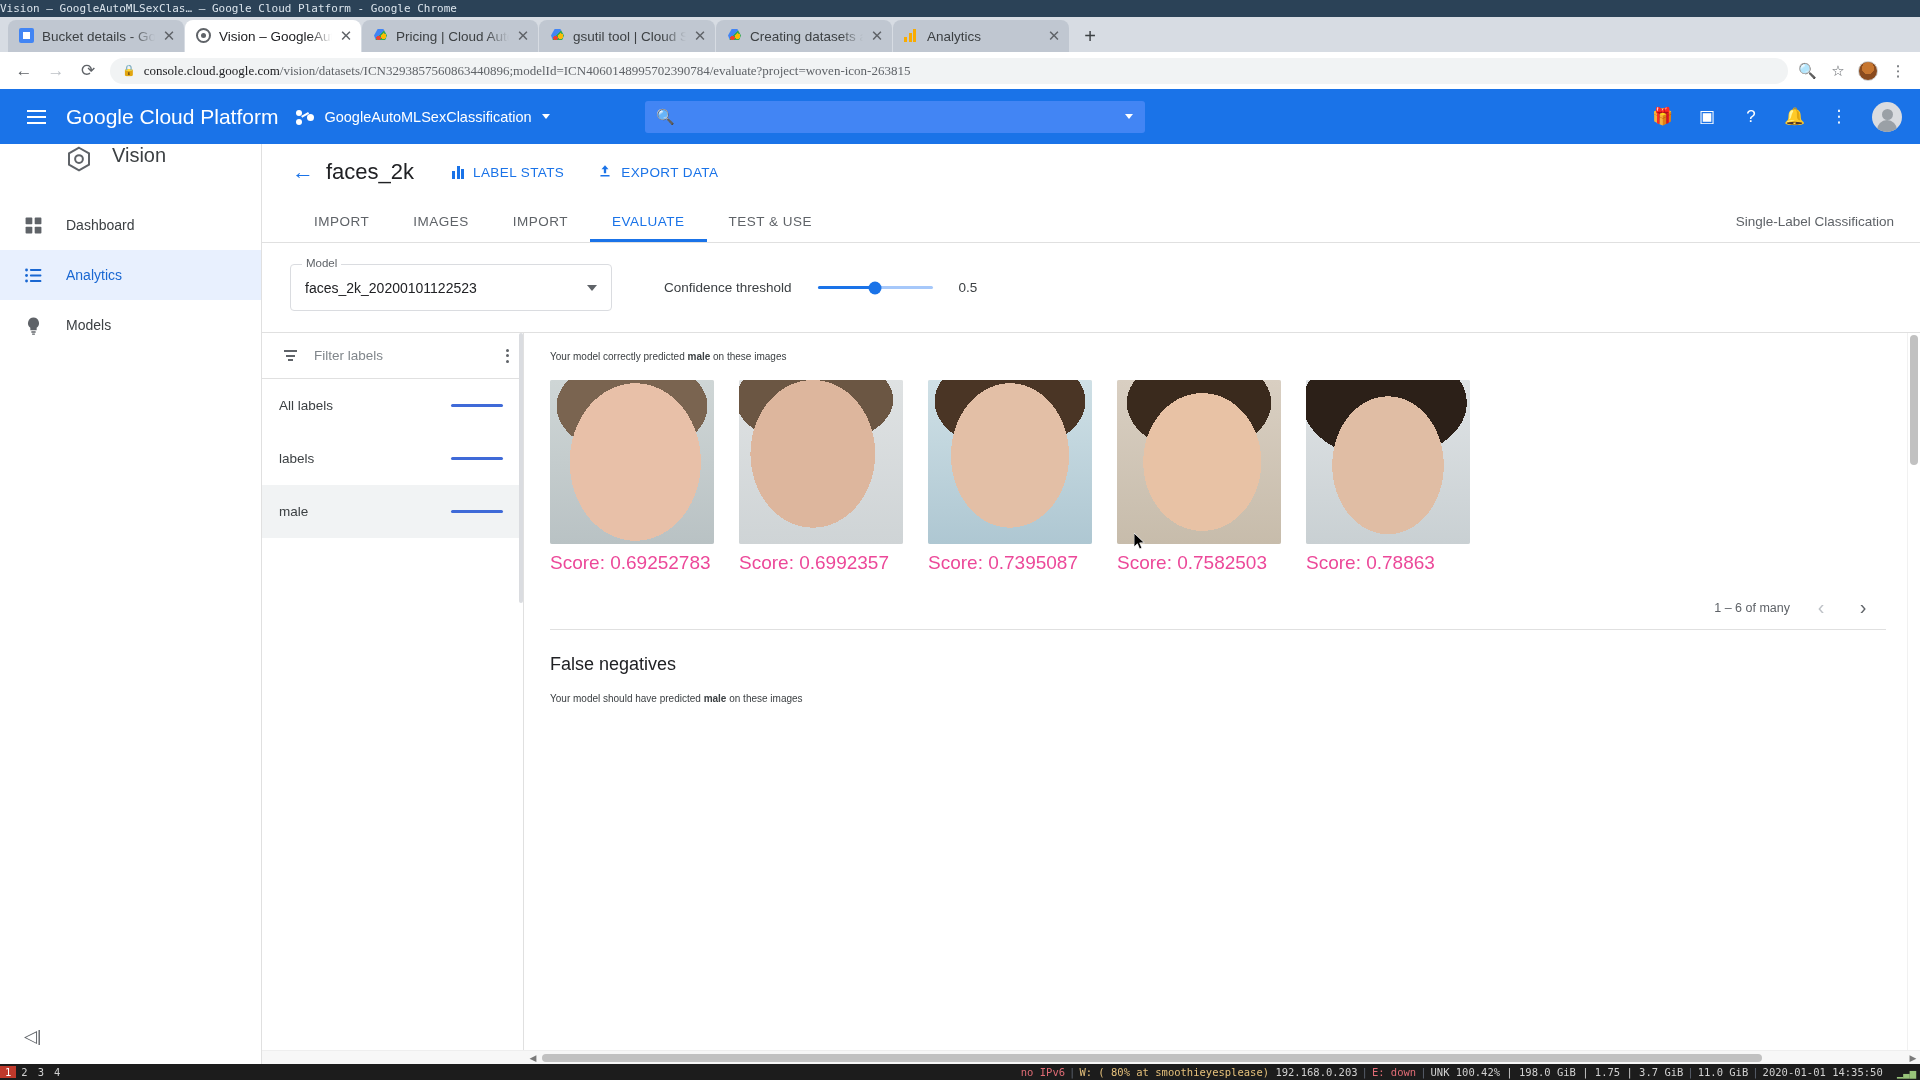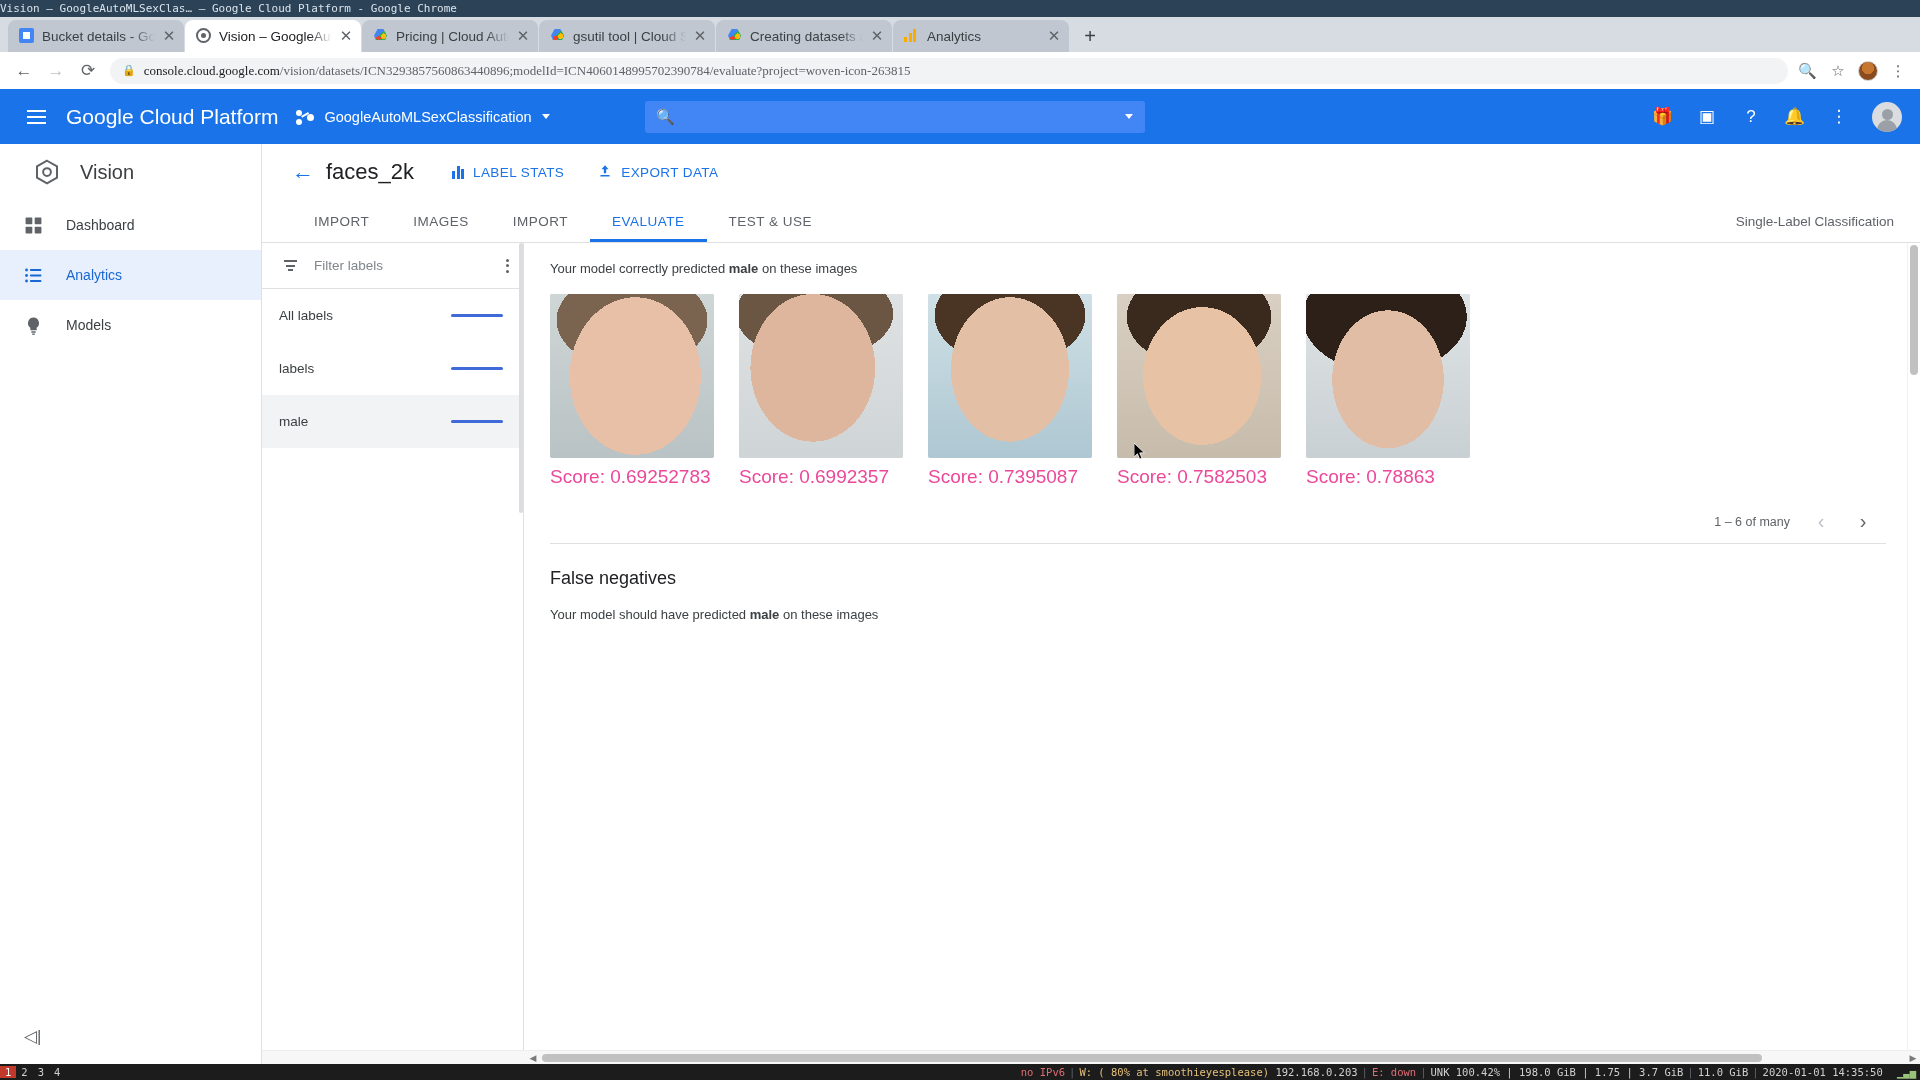--- a/index.html
+++ b/index.html
@@ -105,21 +105,21 @@
   .user-avatar:after{content:"";width:20px;height:12px;border-radius:10px 10px 0 0;background:#9aa0a6;}
   .user-avatar:before{content:"";width:11px;height:11px;border-radius:50%;background:#9aa0a6;
       position:absolute;margin-bottom:12px;}
 
   
   .shell { display:flex; height:calc(1080px - 17px - 35px - 37px - 55px - 16px); }
 
   
   .leftnav { width:262px; flex:0 0 262px; border-right:1px solid #e0e0e0; background:#fff;
              display:flex; flex-direction:column; }
-  .ln-title { height:56px; display:flex; align-items:center; gap:18px; padding-left:32px; }
+  .ln-title { height:56px; display:flex; gap:18px; padding-left:32px;margin-left:32px; }
   .ln-title .vicon { width:30px;height:30px; position:relative; color:#5f6368;}
   .ln-title .vname { font-size:20px; color:#3c4043; }
   .ln-item { height:50px; display:flex; align-items:center; gap:22px; padding-left:22px;
              font-size:14px; color:#3c4043; position:relative; }
   .ln-item.sel { background:#e8f0fe; color:#1967d2; }
   .ln-item.sel:before { content:""; position:absolute; left:0; top:0; bottom:0; width:0px; background:#1a73e8; }
   .ln-icon { width:22px; height:22px; display:flex; align-items:center; justify-content:center; }
   .ln-bottom { margin-top:auto; height:56px; display:flex; align-items:center; padding-left:24px;
                color:#5f6368; font-size:17px;}
 
@@ -168,21 +168,21 @@
   .filter-icon i:nth-child(3){ width:5px;}
   .filter-ph { flex:1; font-size:13.5px; color:#80868b; }
   .kebab { display:flex; flex-direction:column; gap:2.5px; }
   .kebab i { width:3px;height:3px;border-radius:50%;background:#5f6368; display:block;}
   .lrow { height:53px; display:flex; align-items:center; padding:0 20px 0 17px; font-size:13.5px; color:#3c4043; }
   .lrow.sel { background:#f1f3f4; }
   .lbar { margin-left:auto; height:3px; background:#3f6ad8; border-radius:2px; }
 
   .imgpanel { flex:1 1 auto; overflow:hidden; position:relative; padding:18px 0 0 0; }
   .imgpanel-inner { padding-left:26px; padding-right:34px; }
-  .predline { font-size:13px; color:#3c4043; margin-bottom:18px; }
+  .predline { font-size:10px; color:#3c4043; margin-bottom:18px; }
   .predline b { font-weight:700; }
   .grid { display:flex; flex-wrap:wrap; gap:0; }
   .cell { width:174px; margin-right:15px; margin-bottom:14px; }
   .thumb { width:164px; height:164px; border-radius:2px; background:#ddd; overflow:hidden; position:relative; }
   .score { font-size:19px; color:#ec4899; margin-top:8px; white-space:nowrap; }
   .pager { display:flex; align-items:center; justify-content:flex-end; gap:20px; font-size:12.5px;
            color:#5f6368; padding:8px 12px 10px 0; }
   .pgbtn { font-size:20px; color:#5f6368; width:22px; text-align:center; }
   .pgbtn.dim { color:#bdc1c6; }
   .hr { height:1px; background:#e0e0e0; margin:0 0 0 0; }
@@ -404,20 +404,36 @@
 
     <div class="tabsrow">
       <div class="mtab">IMPORT</div>
       <div class="mtab">IMAGES</div>
       <div class="mtab">IMPORT</div>
       <div class="mtab active">EVALUATE</div>
       <div class="mtab">TEST &amp; USE</div>
       <div class="slc-label">Single-Label Classification</div>
     </div>
 
+    <div class="ctrlrow">
+      <div class="select-field">
+        <span class="flabel">Model</span>
+        <span>faces_2k_20200101122523</span>
+        <span class="fcaret"></span>
+      </div>
+
+      <div class="conf-wrap">
+        <span>Confidence threshold</span>
+        <span class="slider">
+          <span class="fill"></span>
+            <span class="knob"></span>
+        </span>
+        <span class="conf-val">0.5</span>
+      </div>
+    </div>
 
     <div class="content">
 
       <div class="labelpanel">
         <div class="filterrow">
           <span class="filter-icon">
               <i></i>
               <i></i>
               <i></i>
             </span>

